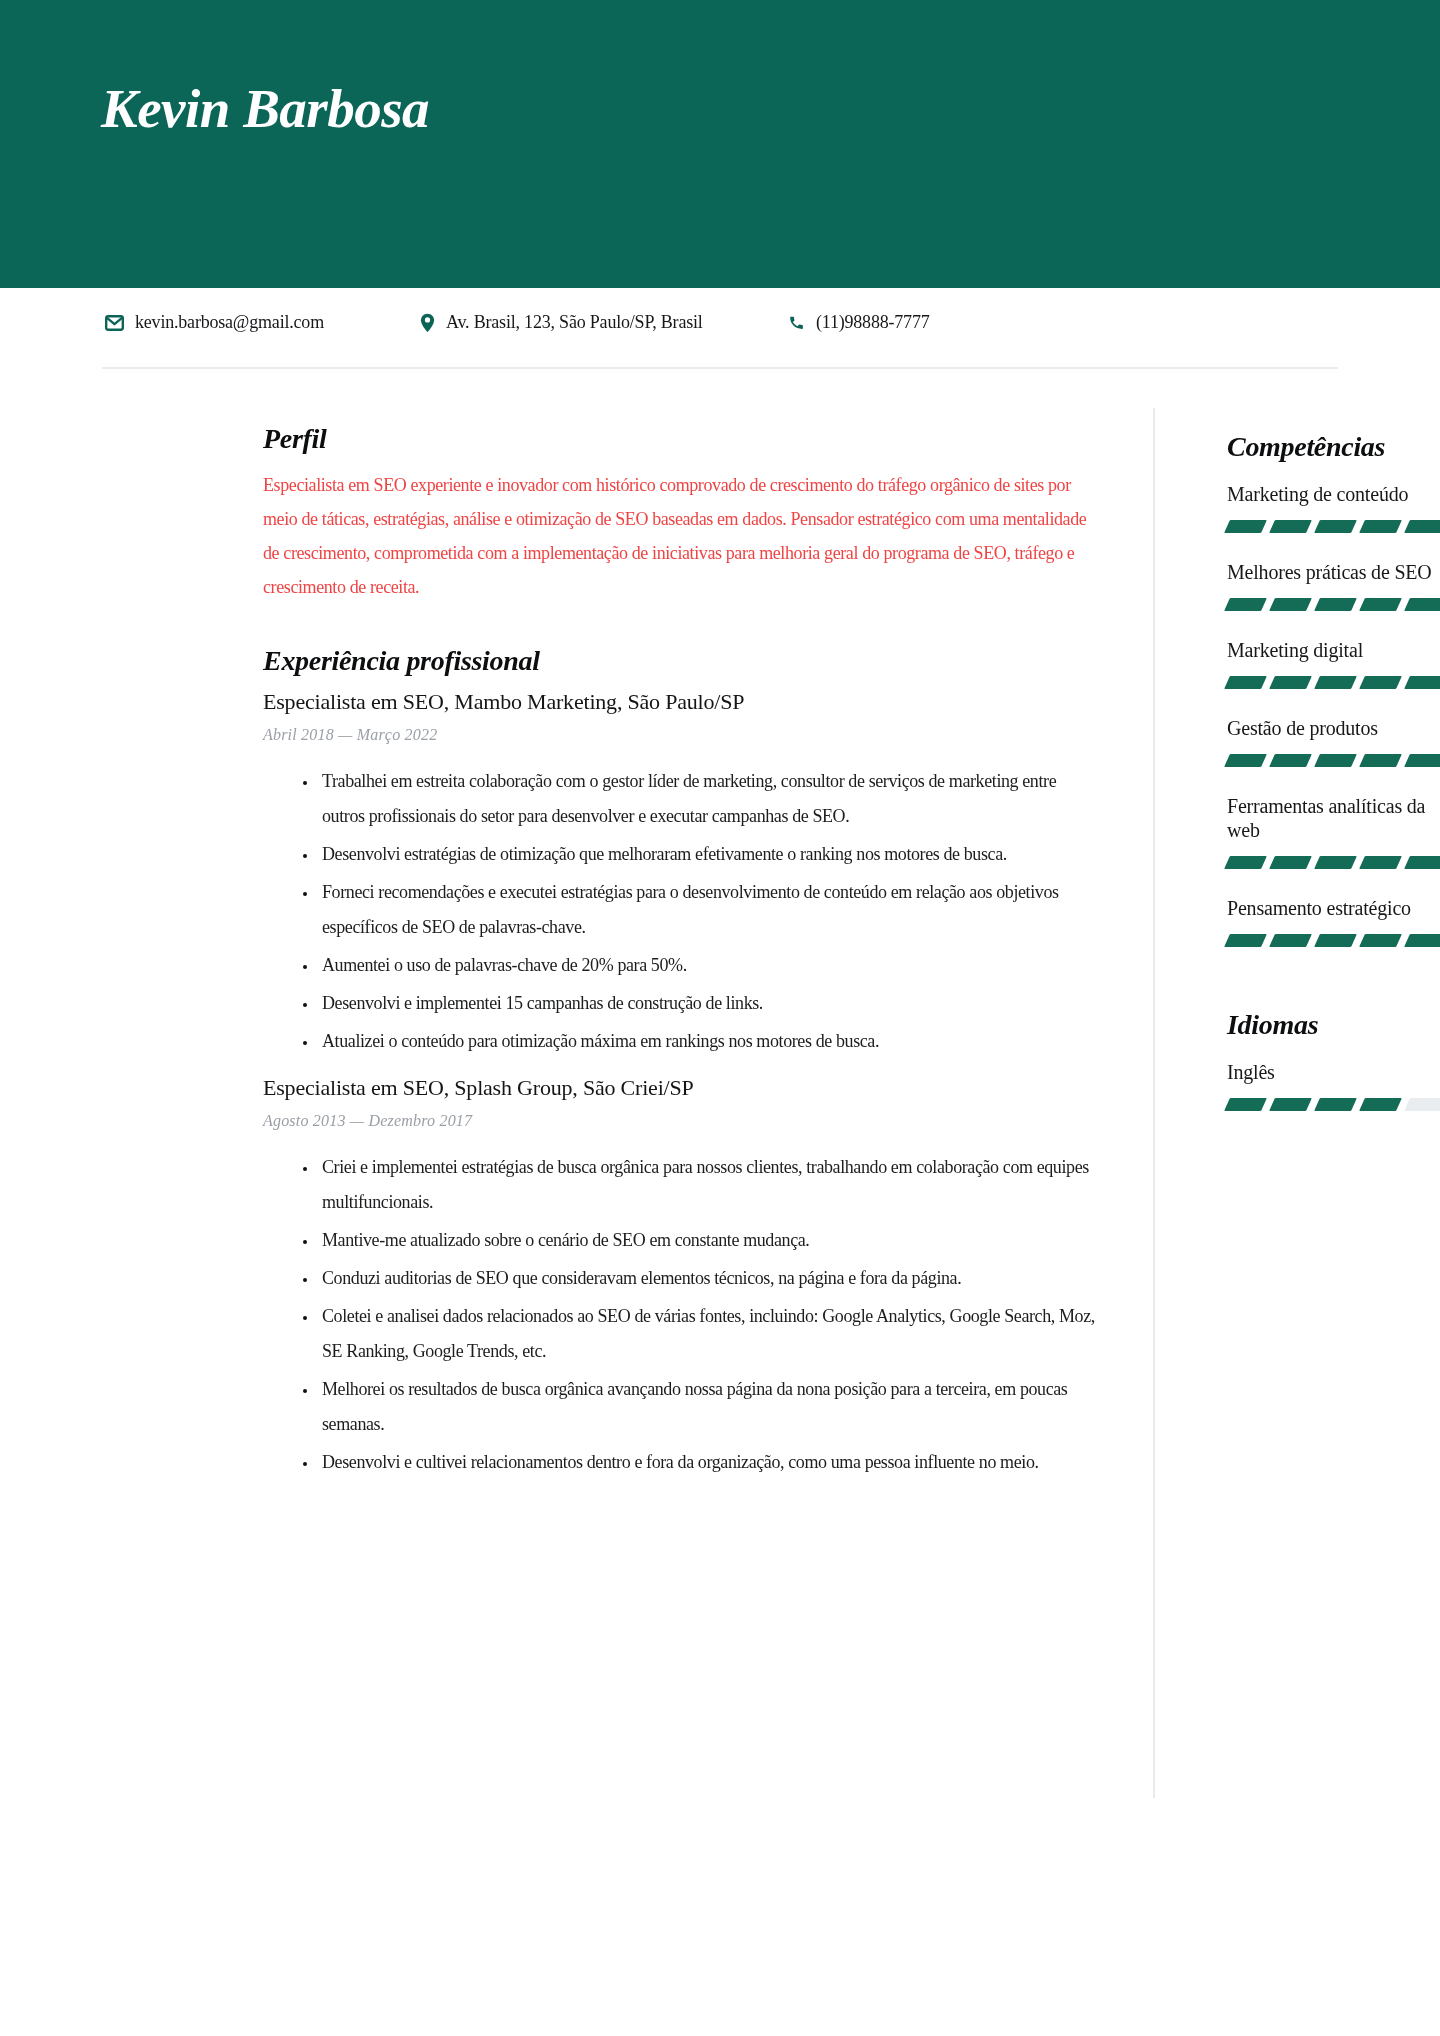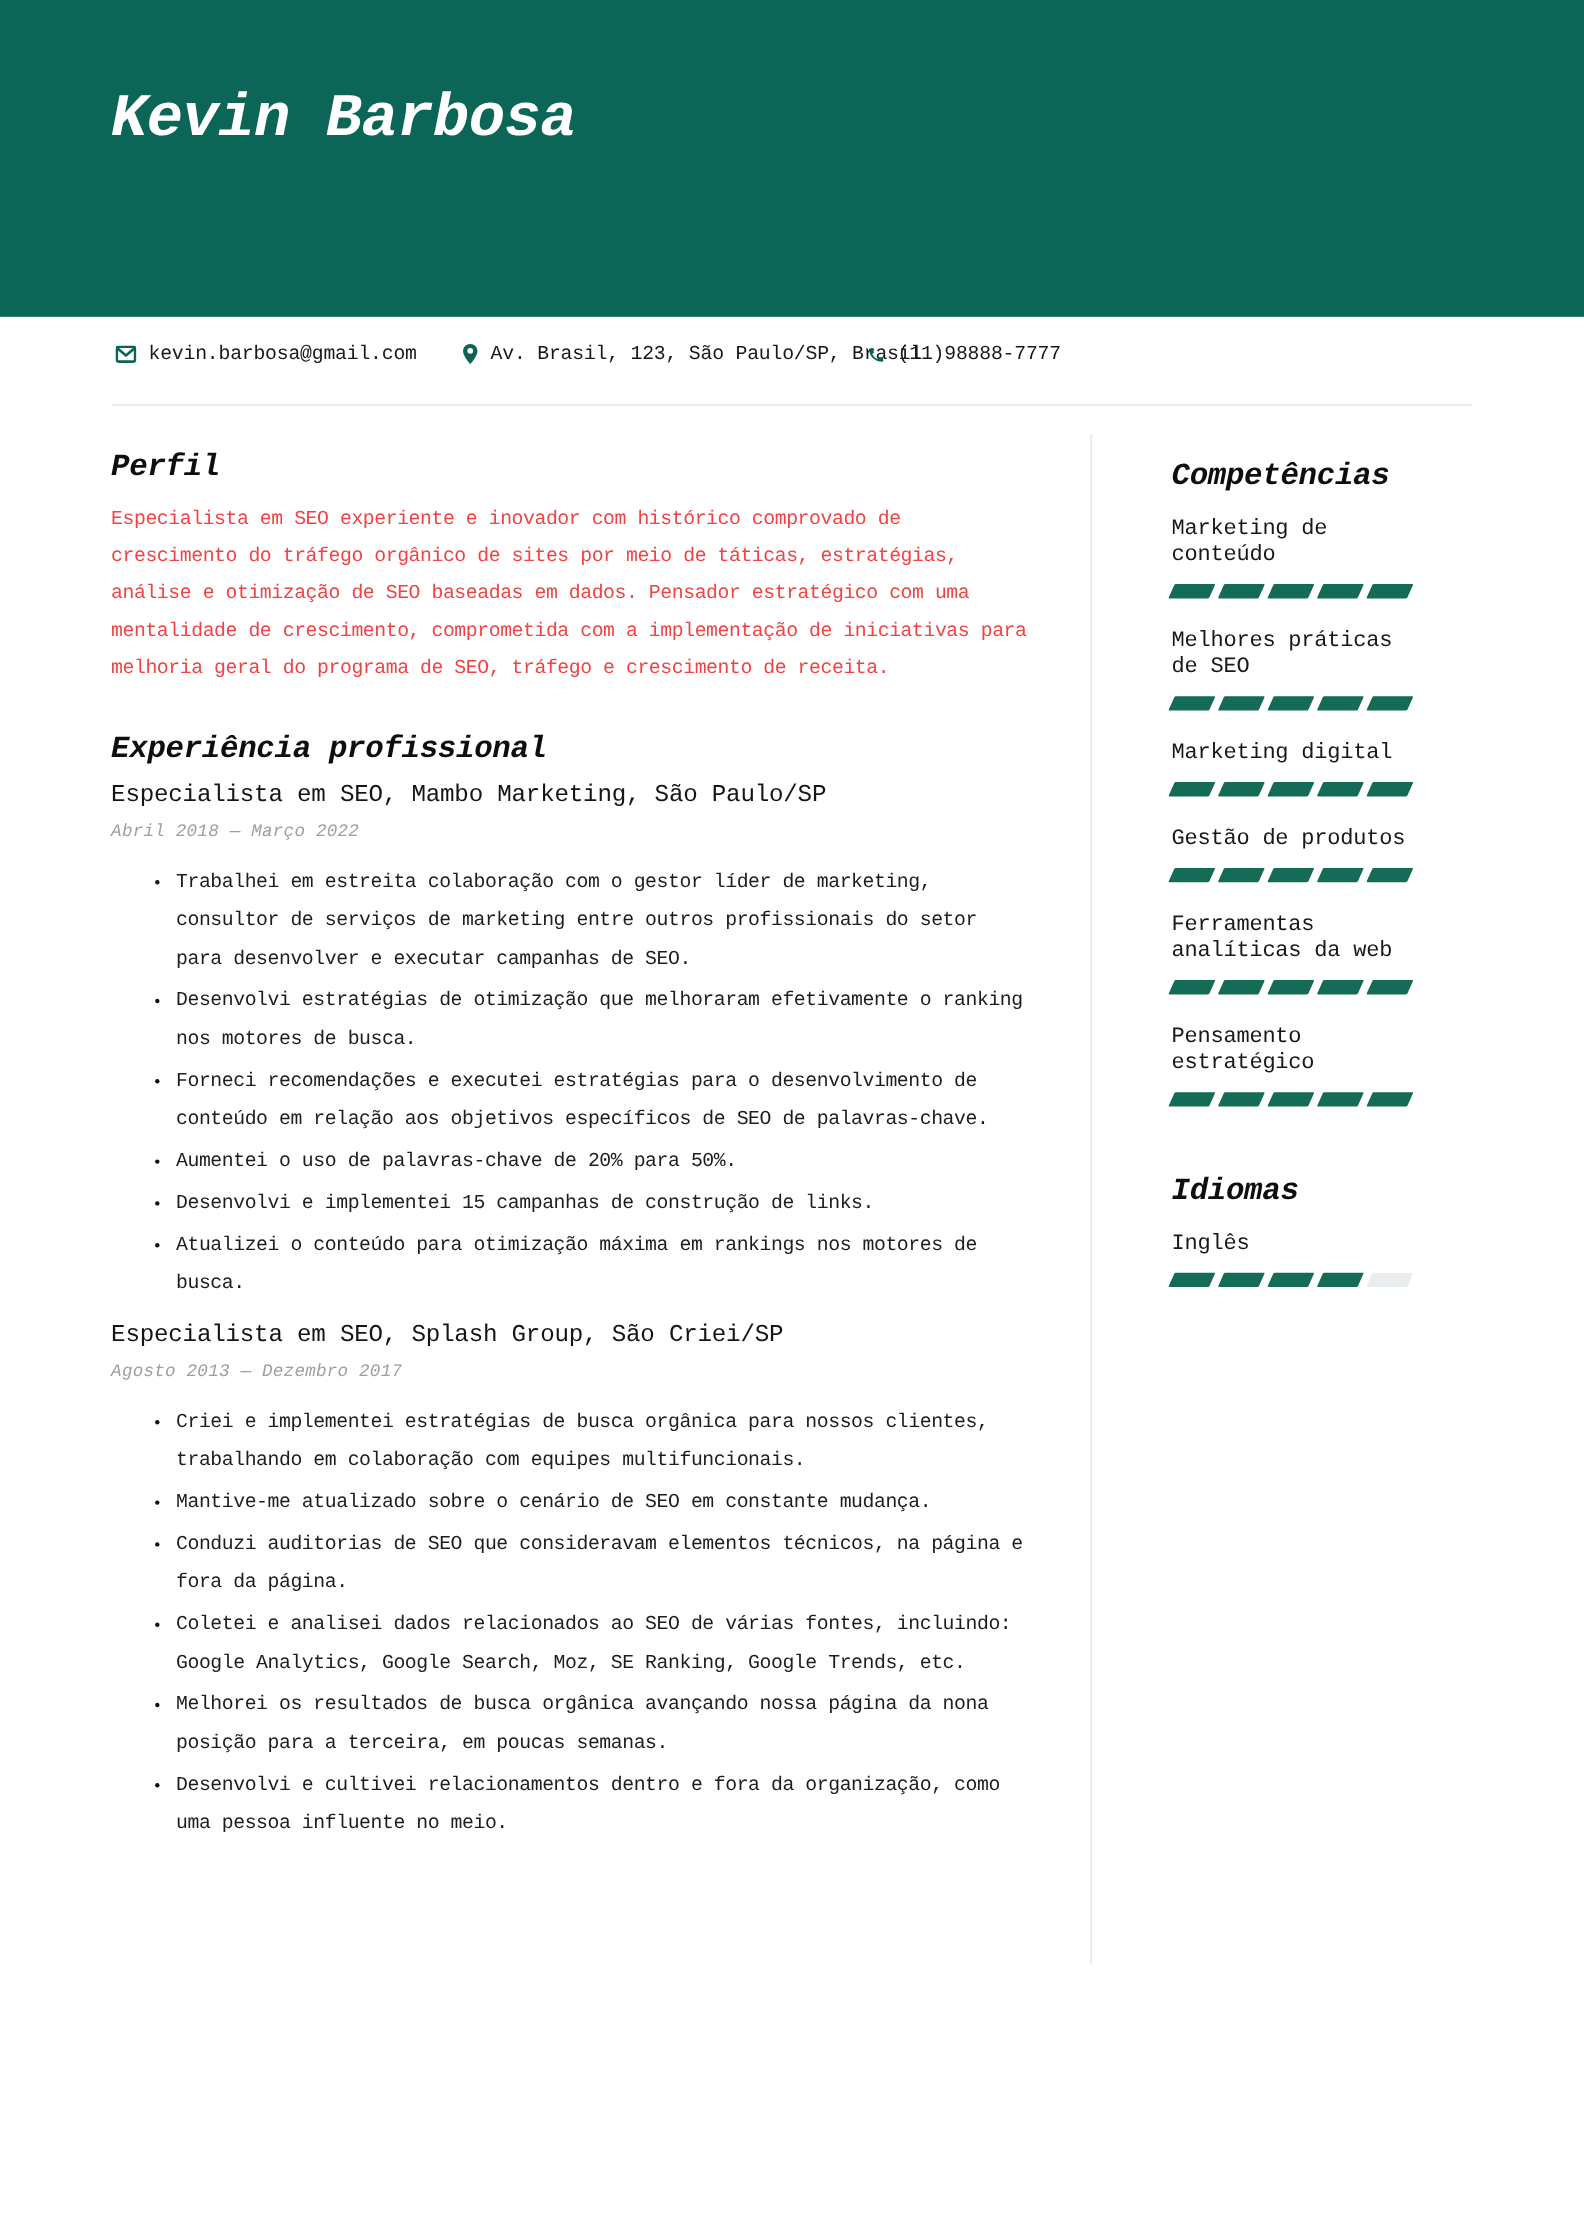--- a/index.html
+++ b/index.html
@@ -1,33 +1,33 @@
 <!DOCTYPE html>
 <html><head>
 <meta charset="utf-8">
 <style>
   html,body{margin:0;padding:0;background:#fff;}
   .page{
     width:1440px;height:2036px;background:#ffffff;position:relative;
-    font-family:Liberation Mono, monospace;color:#1c1d1f;overflow:hidden;
+    font-family:Liberation Serif, serif;color:#1c1d1f;overflow:hidden;
   }
   
   .header{height:288px;background:#0B6658;box-sizing:border-box;padding:80px 0 0 101px;}
   .name{margin:0;color:#ffffff;font-size:55px;font-weight:bold;font-style:italic;letter-spacing:-0.5px;line-height:1.05;}
   .role{margin:24px 0 0 2px;color:#ffffff;font-size:14px;font-weight:bold;letter-spacing:3.4px;}
   
   .contact{position:relative;height:79px;}
   .contact-item{position:absolute;top:24px;display:flex;align-items:center;gap:11px;font-size:18px;letter-spacing:-0.2px;color:#17181a;justify-content:flex-end;}
   .contact-item.email{left:105px;}
   .contact-item.address{left:420px;}
   .contact-item.phone{left:788px;}
   .cicon{flex:none;display:block;}
   .rule{height:0;border-top:2px solid #E9EBEE;margin-left:102px;width:1236px;}
   
-  .content{display:flex;align-items:flex-start;box-sizing:border-box;padding:26px 0 0 101px;}
+  .content{display:flex;align-items:flex-start;box-sizing:border-box;padding:39px 0 0 101px;justify-content:flex-end;}
   .main{width:836px;margin-right:54px;}
   .vdivider{flex:none;width:2px;height:1390px;background:#E9EBEE;}
   .sidebar{box-sizing:border-box;padding-left:72px;width:285px;}
   
   .section-h{margin:14px 0 0;font-size:28px;font-weight:bold;font-style:italic;color:#0d0e10;letter-spacing:-0.3px;line-height:34px;}
   .profile-text{margin:12px 0 0;font-size:18px;letter-spacing:-0.4px;line-height:34px;color:#ef4444;max-width:836px;}
   .entry-h{margin:11px 0 0;font-size:22px;font-weight:normal;color:#141517;line-height:26px;letter-spacing:-0.2px;}
   .date{margin:10px 0 0;font-size:16px;font-style:italic;color:#9AA0A6;line-height:20px;letter-spacing:0.2px;}
   ul.bullets{margin:19px 0 0;padding:0 0 0 55px;list-style:disc;}
   ul.bullets li{font-size:18px;letter-spacing:-0.4px;line-height:35px;margin:0 0 3px;padding-left:4px;color:#1c1d1f;}

